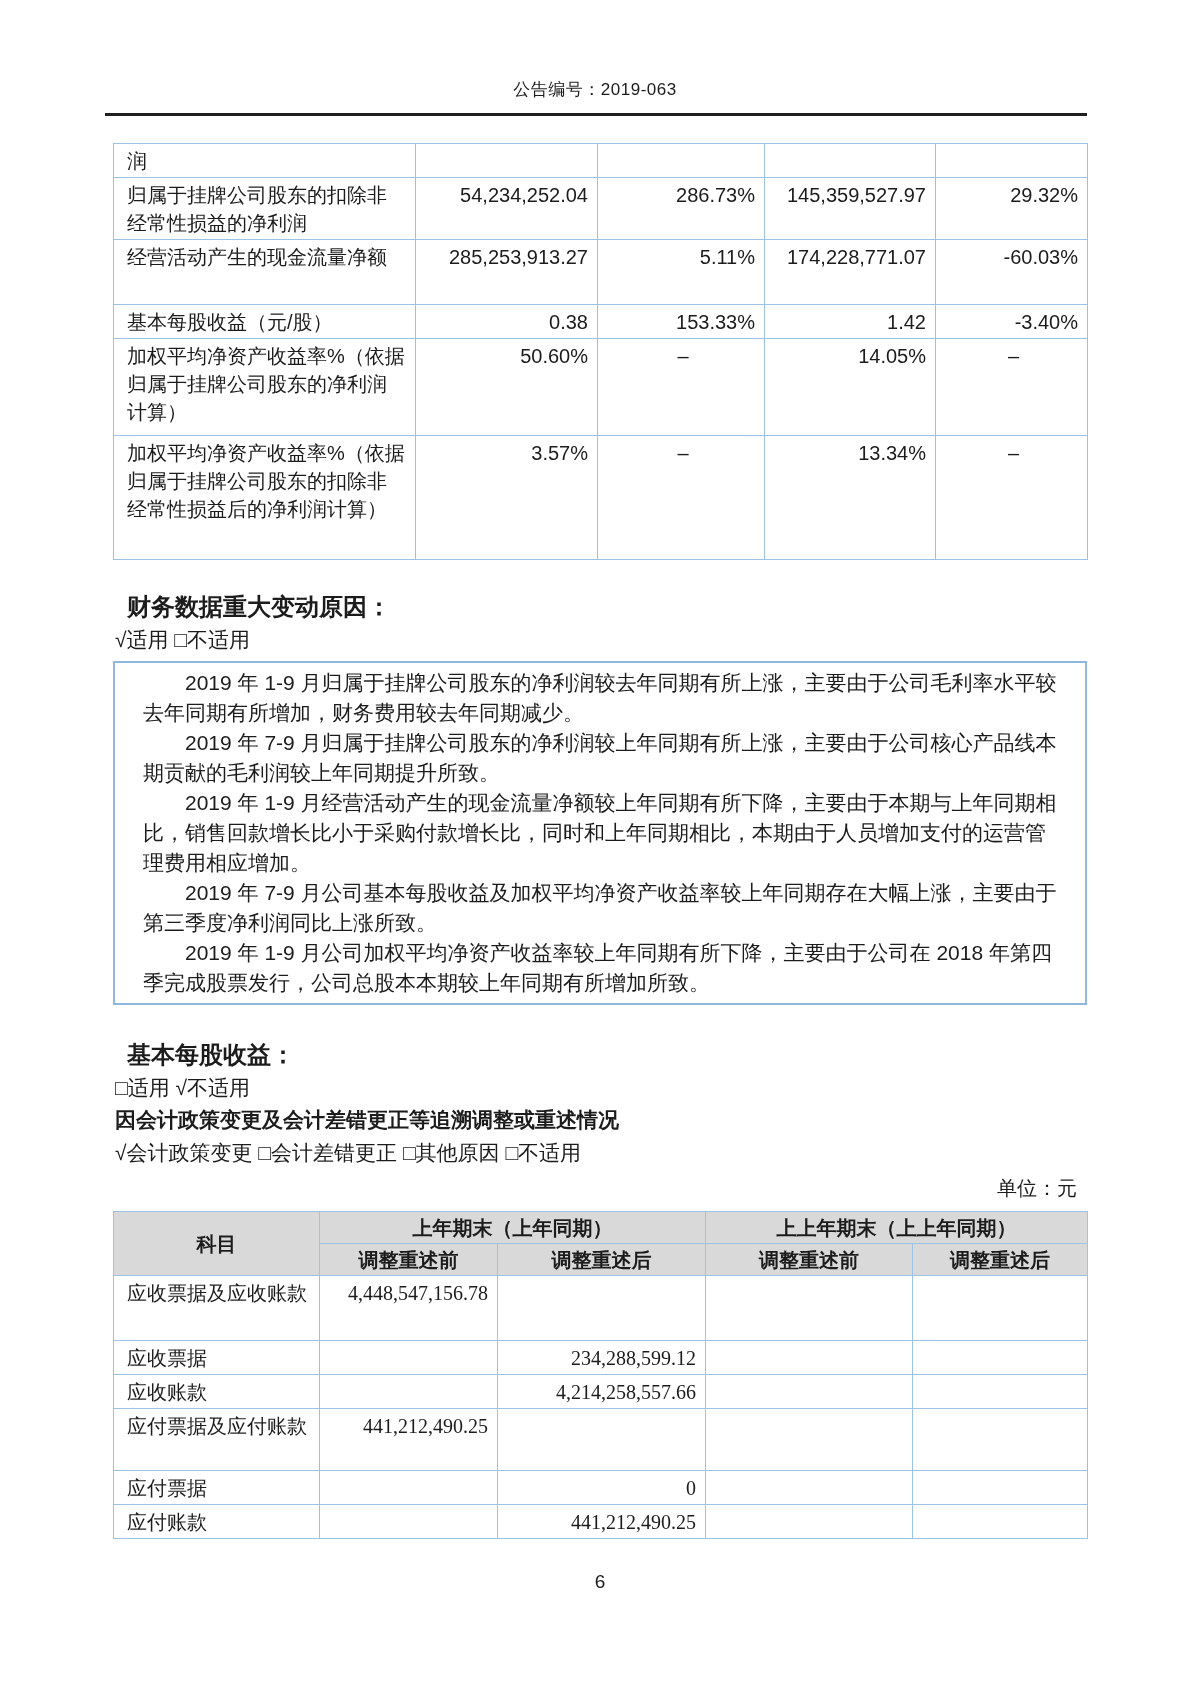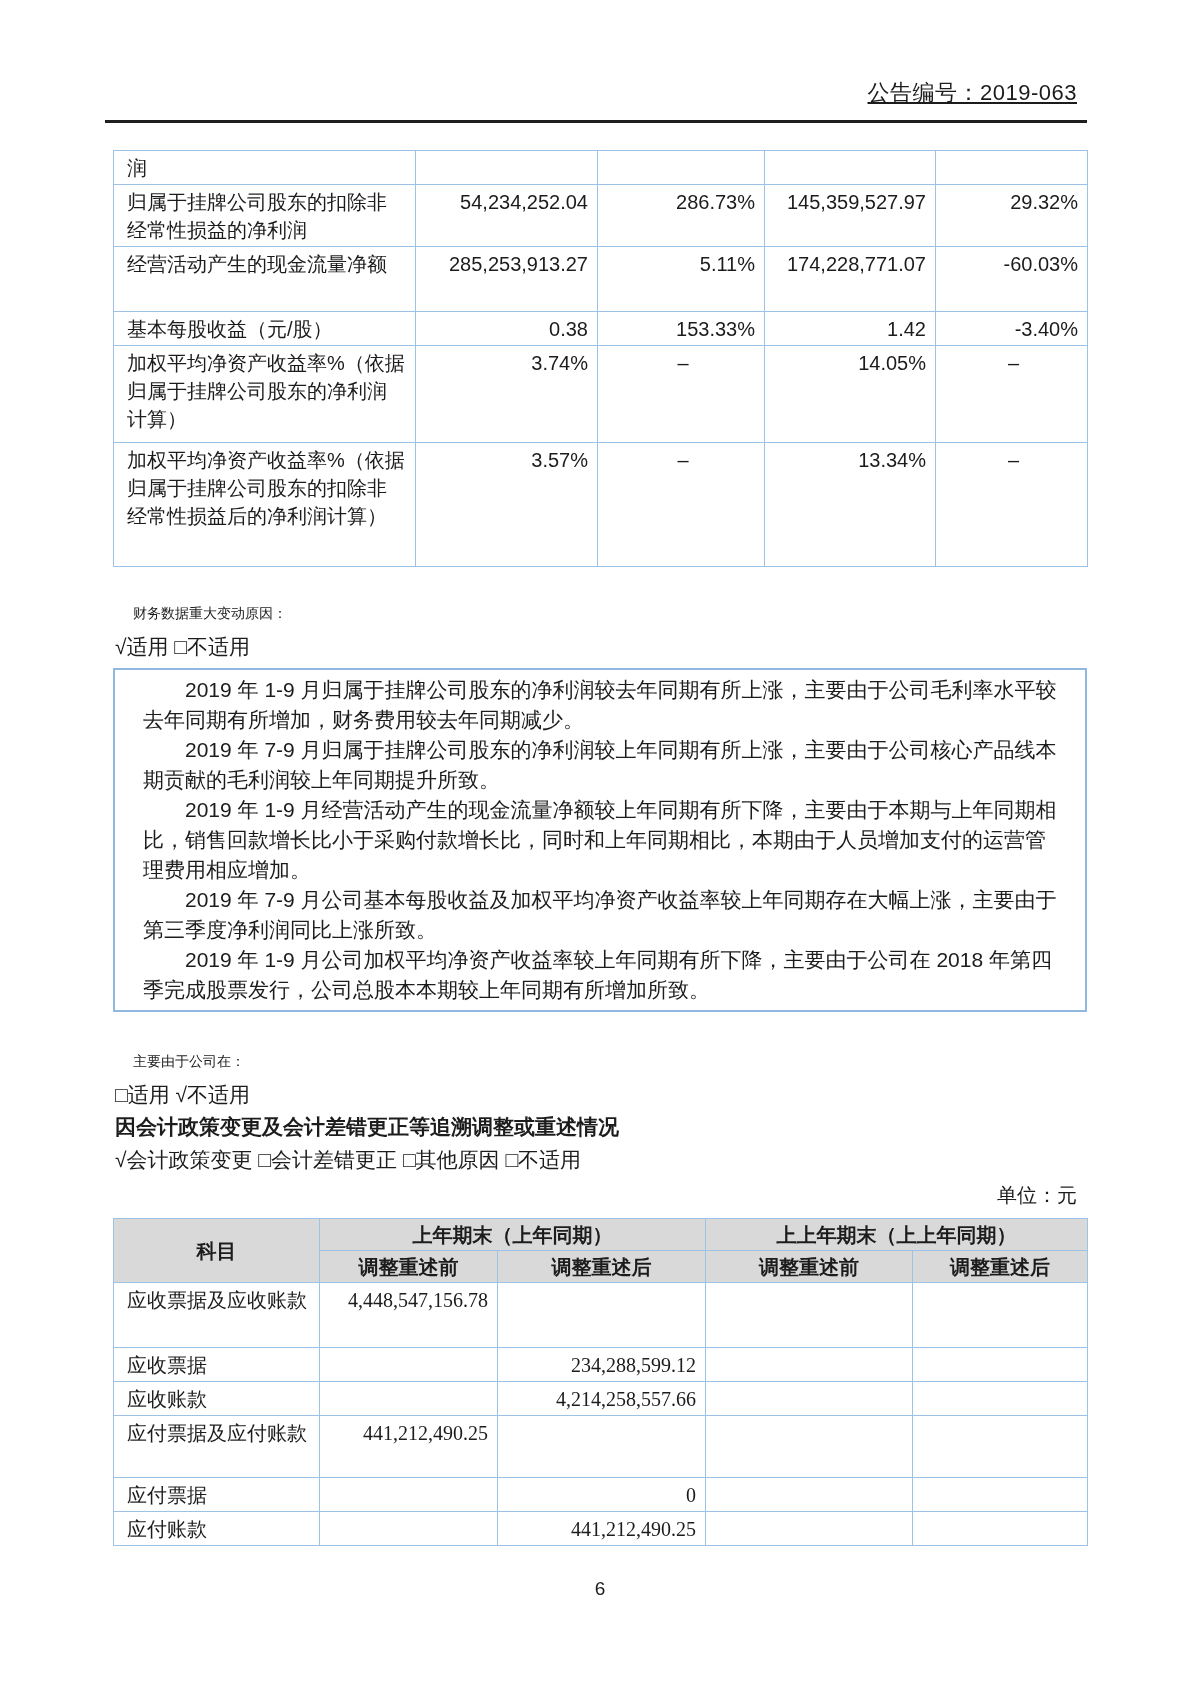--- a/index.html
+++ b/index.html
@@ -3,31 +3,31 @@
 <meta charset="utf-8">
 <style>
   html,body{margin:0;padding:0;}
   body{
     width:1200px;height:1697px;background:#ffffff;
     font-family:"Liberation Sans", sans-serif;color:#1c1c1c;
     -webkit-font-smoothing:antialiased;
   }
   .content{margin:0 113px;width:974px;}
 
-  .doc-number{padding-top:78px;text-align:right;font-size:22px;letter-spacing:.5px;padding-right:10px;text-decoration:underline;}
+  .doc-number{padding-top:78px;text-align:center;font-size:17px;letter-spacing:.5px;padding-right:10px;}
   .top-rule{height:3px;background:#1f1f1f;margin-top:12px;margin-left:-8px;width:982px;}
 
   table{border-collapse:collapse;table-layout:fixed;width:974px;}
   td,th{border:1.5px solid #9CC2E5;font-size:20px;overflow:hidden;}
   td{vertical-align:top;padding:3px 9px 2px 13px;line-height:28px;}
   td.num{text-align:right;padding-right:9px;}
   td.ctr{text-align:center;}
   .t1{margin-top:27px;}
 
-  .sec-heading{font-size:14px;font-weight:normal;margin:33px 0 0 20px;line-height:27px;}
+  .sec-heading{font-size:24px;font-weight:bold;margin:33px 0 0 14px;line-height:27px;}
   .checkline{font-size:21px;margin:6px 0 0 2px;line-height:27px;}
   .subheading{font-size:21px;font-weight:bold;margin:5px 0 0 2px;line-height:27px;}
 
   .notes-box{margin-top:8px;border:2px solid #8FB8E0;padding:5px 28px;font-size:21px;line-height:30px;}
   .notes-box p{margin:0;text-indent:2em;}
 
   .unit-line{text-align:right;font-size:20px;margin-top:9px;padding-right:10px;line-height:26px;}
 
   .t2{margin-top:10px;}
   .t2 th{background:#D9D9D9;font-weight:bold;text-align:center;vertical-align:middle;padding:1px 6px;line-height:26px;}
@@ -75,21 +75,21 @@
       </tr>
       <tr style="height:33px">
         <td>基本每股收益（元/股）</td>
         <td class="num">0.38</td>
         <td class="num">153.33%</td>
         <td class="num">1.42</td>
         <td class="num">-3.40%</td>
       </tr>
       <tr style="height:97px">
         <td>加权平均净资产收益率%（依据归属于挂牌公司股东的净利润计算）</td>
-        <td class="num">3.74%</td>
+        <td class="num">50.60%</td>
         <td class="ctr">–</td>
         <td class="num">14.05%</td>
         <td class="ctr">–</td>
       </tr>
       <tr style="height:124px">
         <td>加权平均净资产收益率%（依据归属于挂牌公司股东的扣除非经常性损益后的净利润计算）</td>
         <td class="num">3.57%</td>
         <td class="ctr">–</td>
         <td class="num">13.34%</td>
         <td class="ctr">–</td>
@@ -101,21 +101,21 @@
   <div class="checkline">√适用 □不适用</div>
 
   <div class="notes-box">
     <p>2019 年 1-9 月归属于挂牌公司股东的净利润较去年同期有所上涨，主要由于公司毛利率水平较去年同期有所增加，财务费用较去年同期减少。</p>
     <p>2019 年 7-9 月归属于挂牌公司股东的净利润较上年同期有所上涨，主要由于公司核心产品线本期贡献的毛利润较上年同期提升所致。</p>
     <p>2019 年 1-9 月经营活动产生的现金流量净额较上年同期有所下降，主要由于本期与上年同期相比，销售回款增长比小于采购付款增长比，同时和上年同期相比，本期由于人员增加支付的运营管理费用相应增加。</p>
     <p>2019 年 7-9 月公司基本每股收益及加权平均净资产收益率较上年同期存在大幅上涨，主要由于第三季度净利润同比上涨所致。</p>
     <p>2019 年 1-9 月公司加权平均净资产收益率较上年同期有所下降，主要由于公司在 2018 年第四季完成股票发行，公司总股本本期较上年同期有所增加所致。</p>
   </div>
 
-  <div class="sec-heading" style="margin-top:36px">主要由于公司在：</div>
+  <div class="sec-heading" style="margin-top:36px">基本每股收益：</div>
   <div class="checkline">□适用  √不适用</div>
   <div class="subheading">因会计政策变更及会计差错更正等追溯调整或重述情况</div>
   <div class="checkline">√会计政策变更 □会计差错更正 □其他原因 □不适用</div>
 
   <div class="unit-line">单位：元</div>
 
   <table class="t2">
     <colgroup>
       <col style="width:206px">
         <col style="width:178px">

